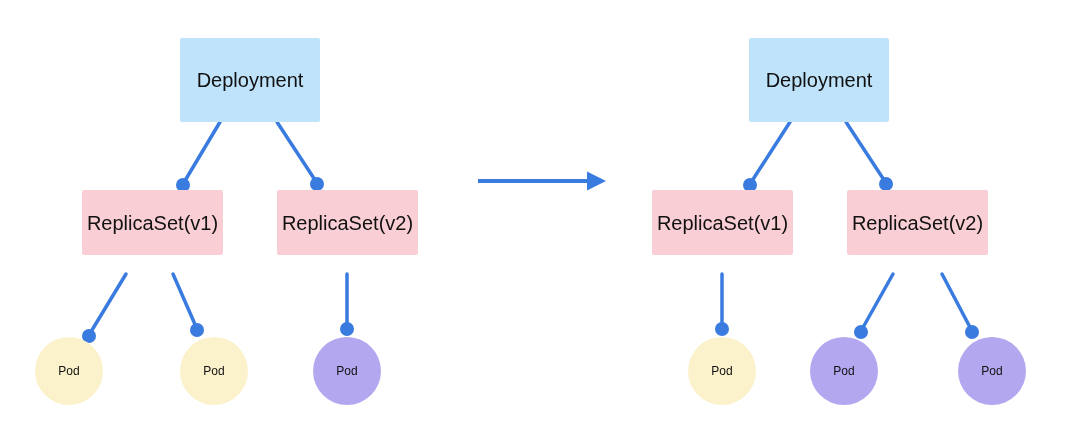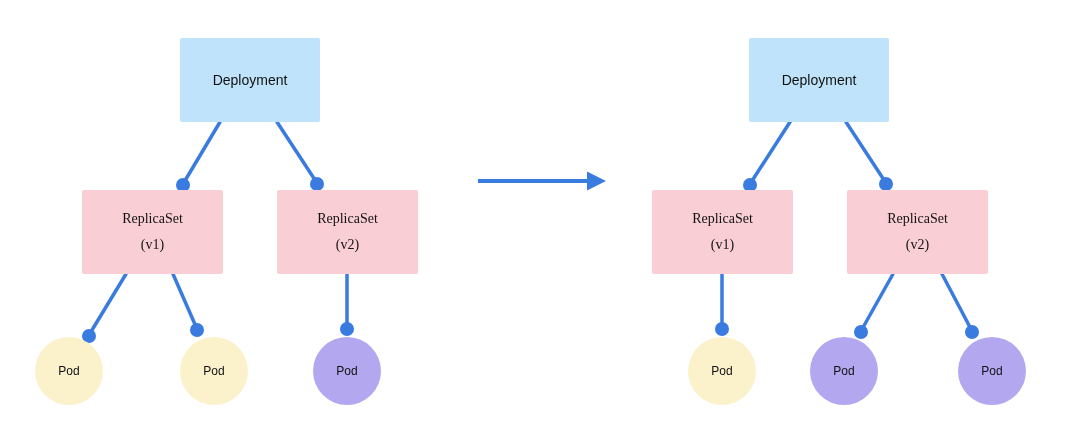--- a/index.html
+++ b/index.html
@@ -43,25 +43,25 @@
   .node {
     position: absolute;
     display: flex;
     align-items: center;
     justify-content: center;
     text-align: center;
     box-sizing: border-box;
   }
   .box {
     border-radius: 2px;
-    font-size: 14px;
+    font-size: 20px;
     line-height: 26px;
   }
   .dep-box    { background: var(--deployment-fill, #BEE3FA); width: 140px; height: 84px; }
-  .rs-box     { background: var(--replicaset-fill, #F9CFD5); width: 141px; height: 84px; flex-direction: column; font-family: Liberation Serif, serif; }
+  .rs-box     { background: var(--replicaset-fill, #F9CFD5); width: 141px; height: 65px; flex-direction: row; }
   .pod {
     width: 68px; height: 68px;
     border-radius: 50%;
     font-size: 12px;
   }
   .pod-v1 { background: var(--pod-v1-fill, #FBF2CC); }
   .pod-v2 { background: var(--pod-v2-fill, #B3A7EF); }
 
   
   .L-dep  { left: 180px; top: 38px; }

